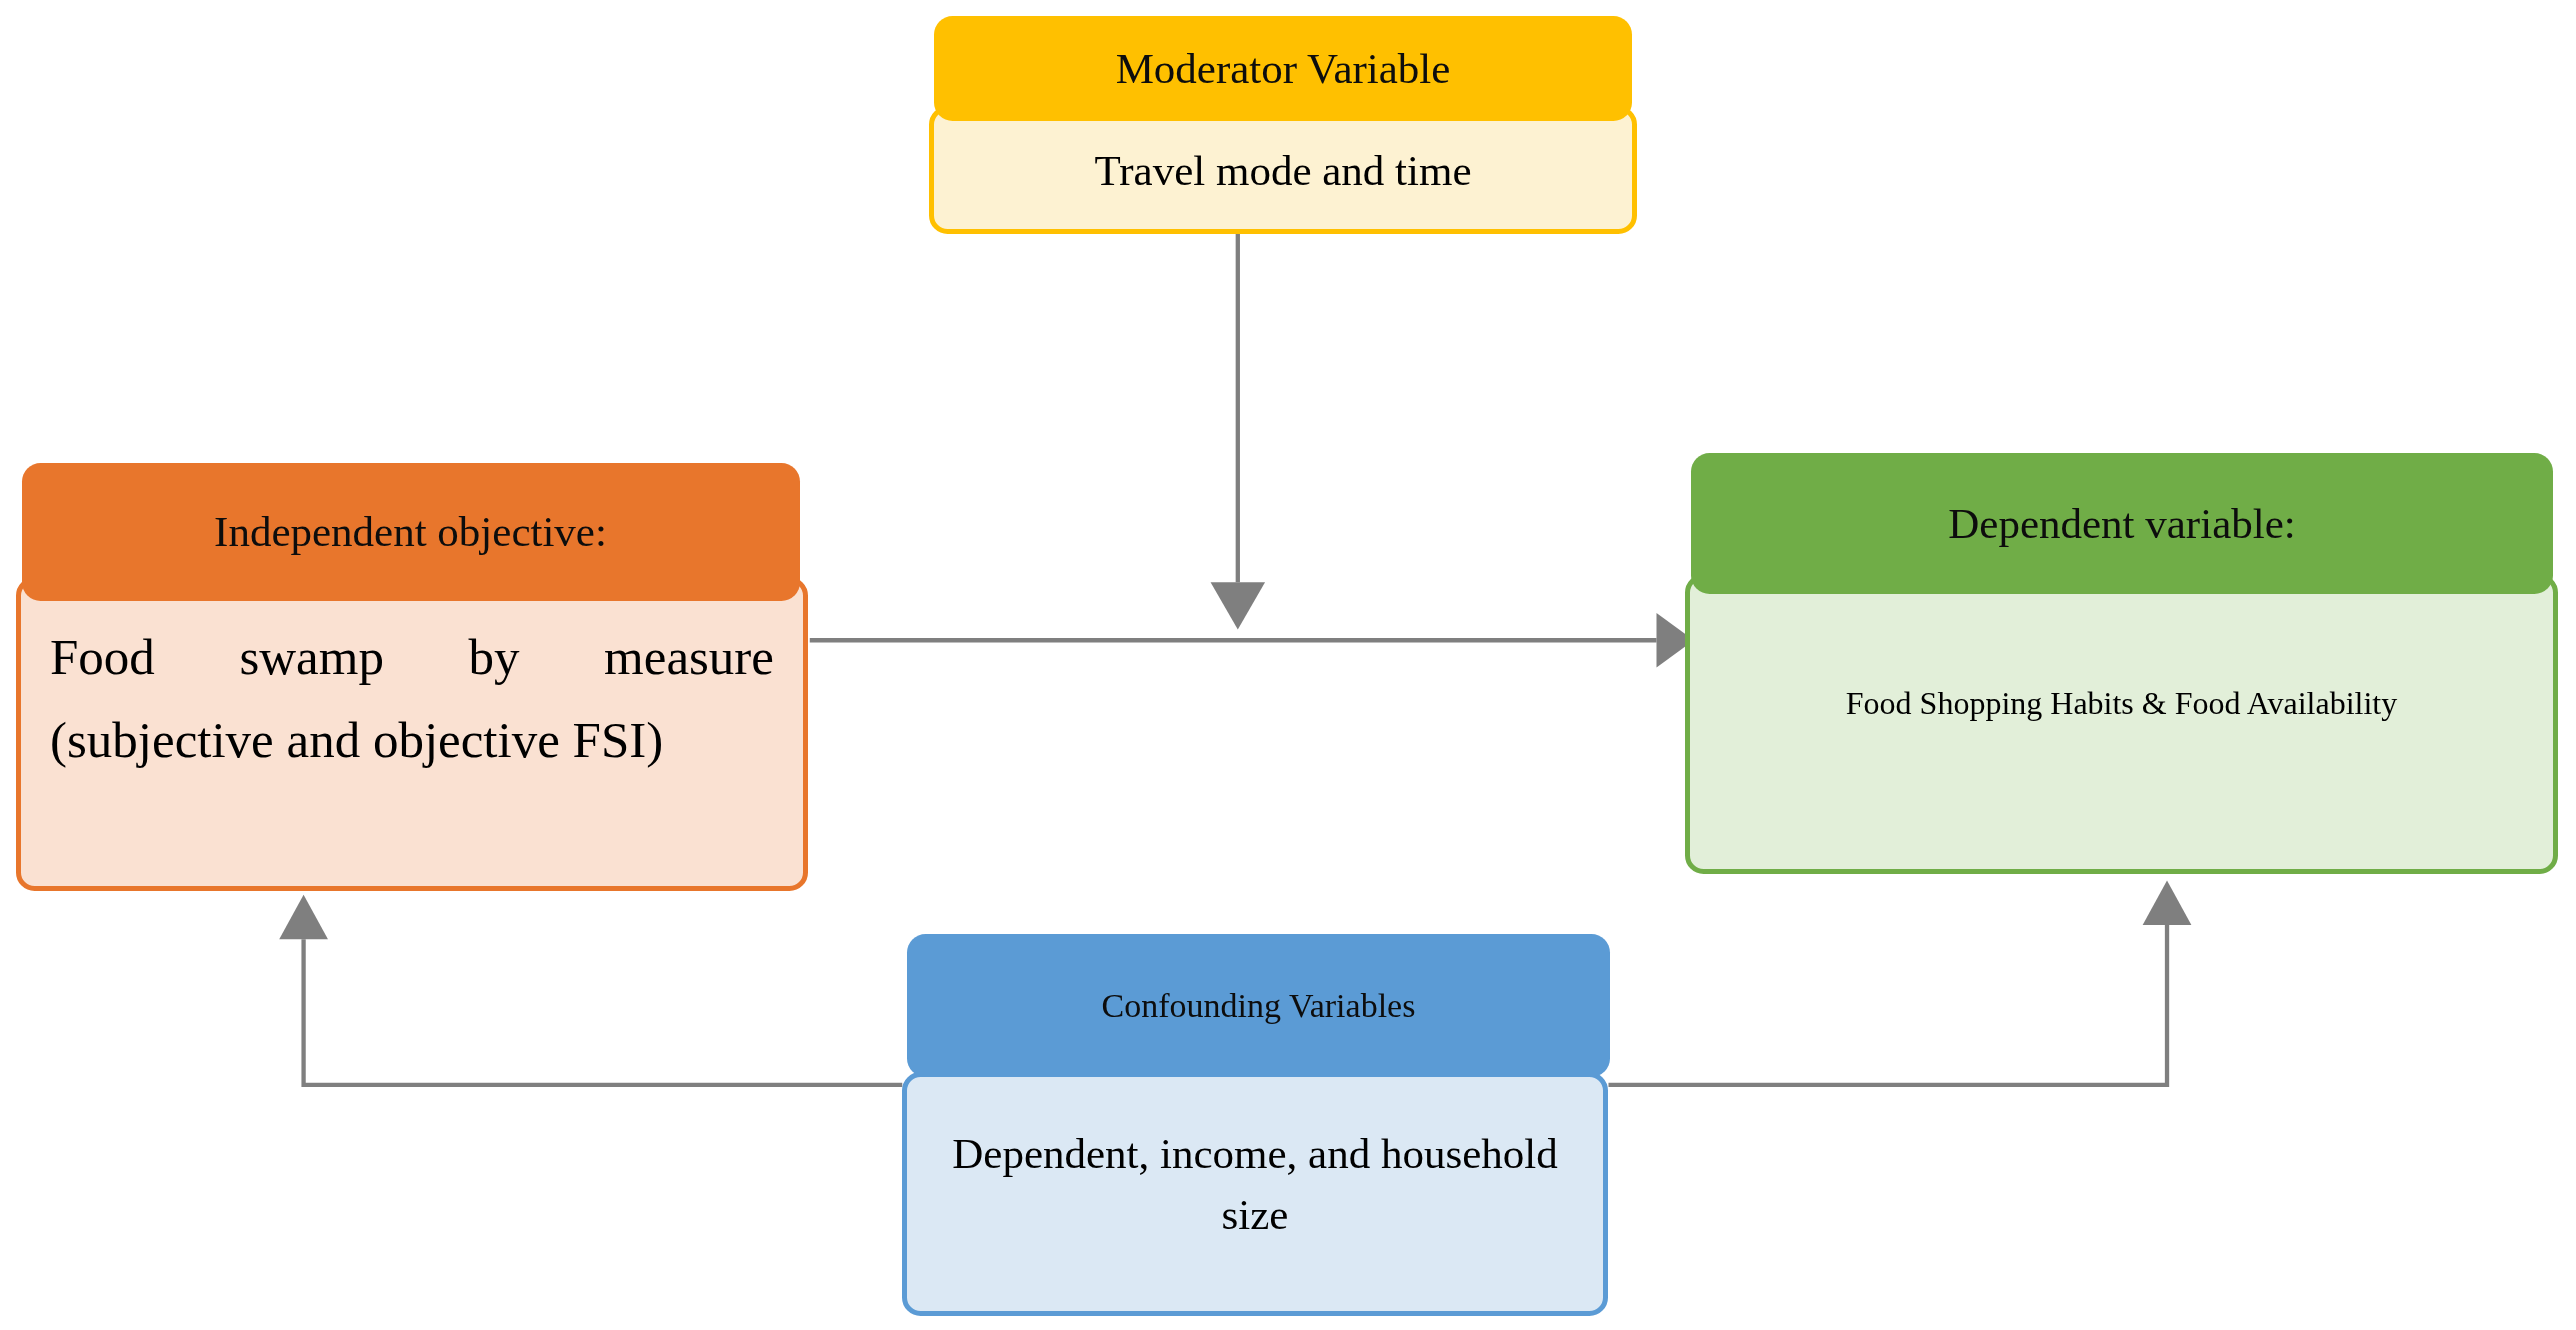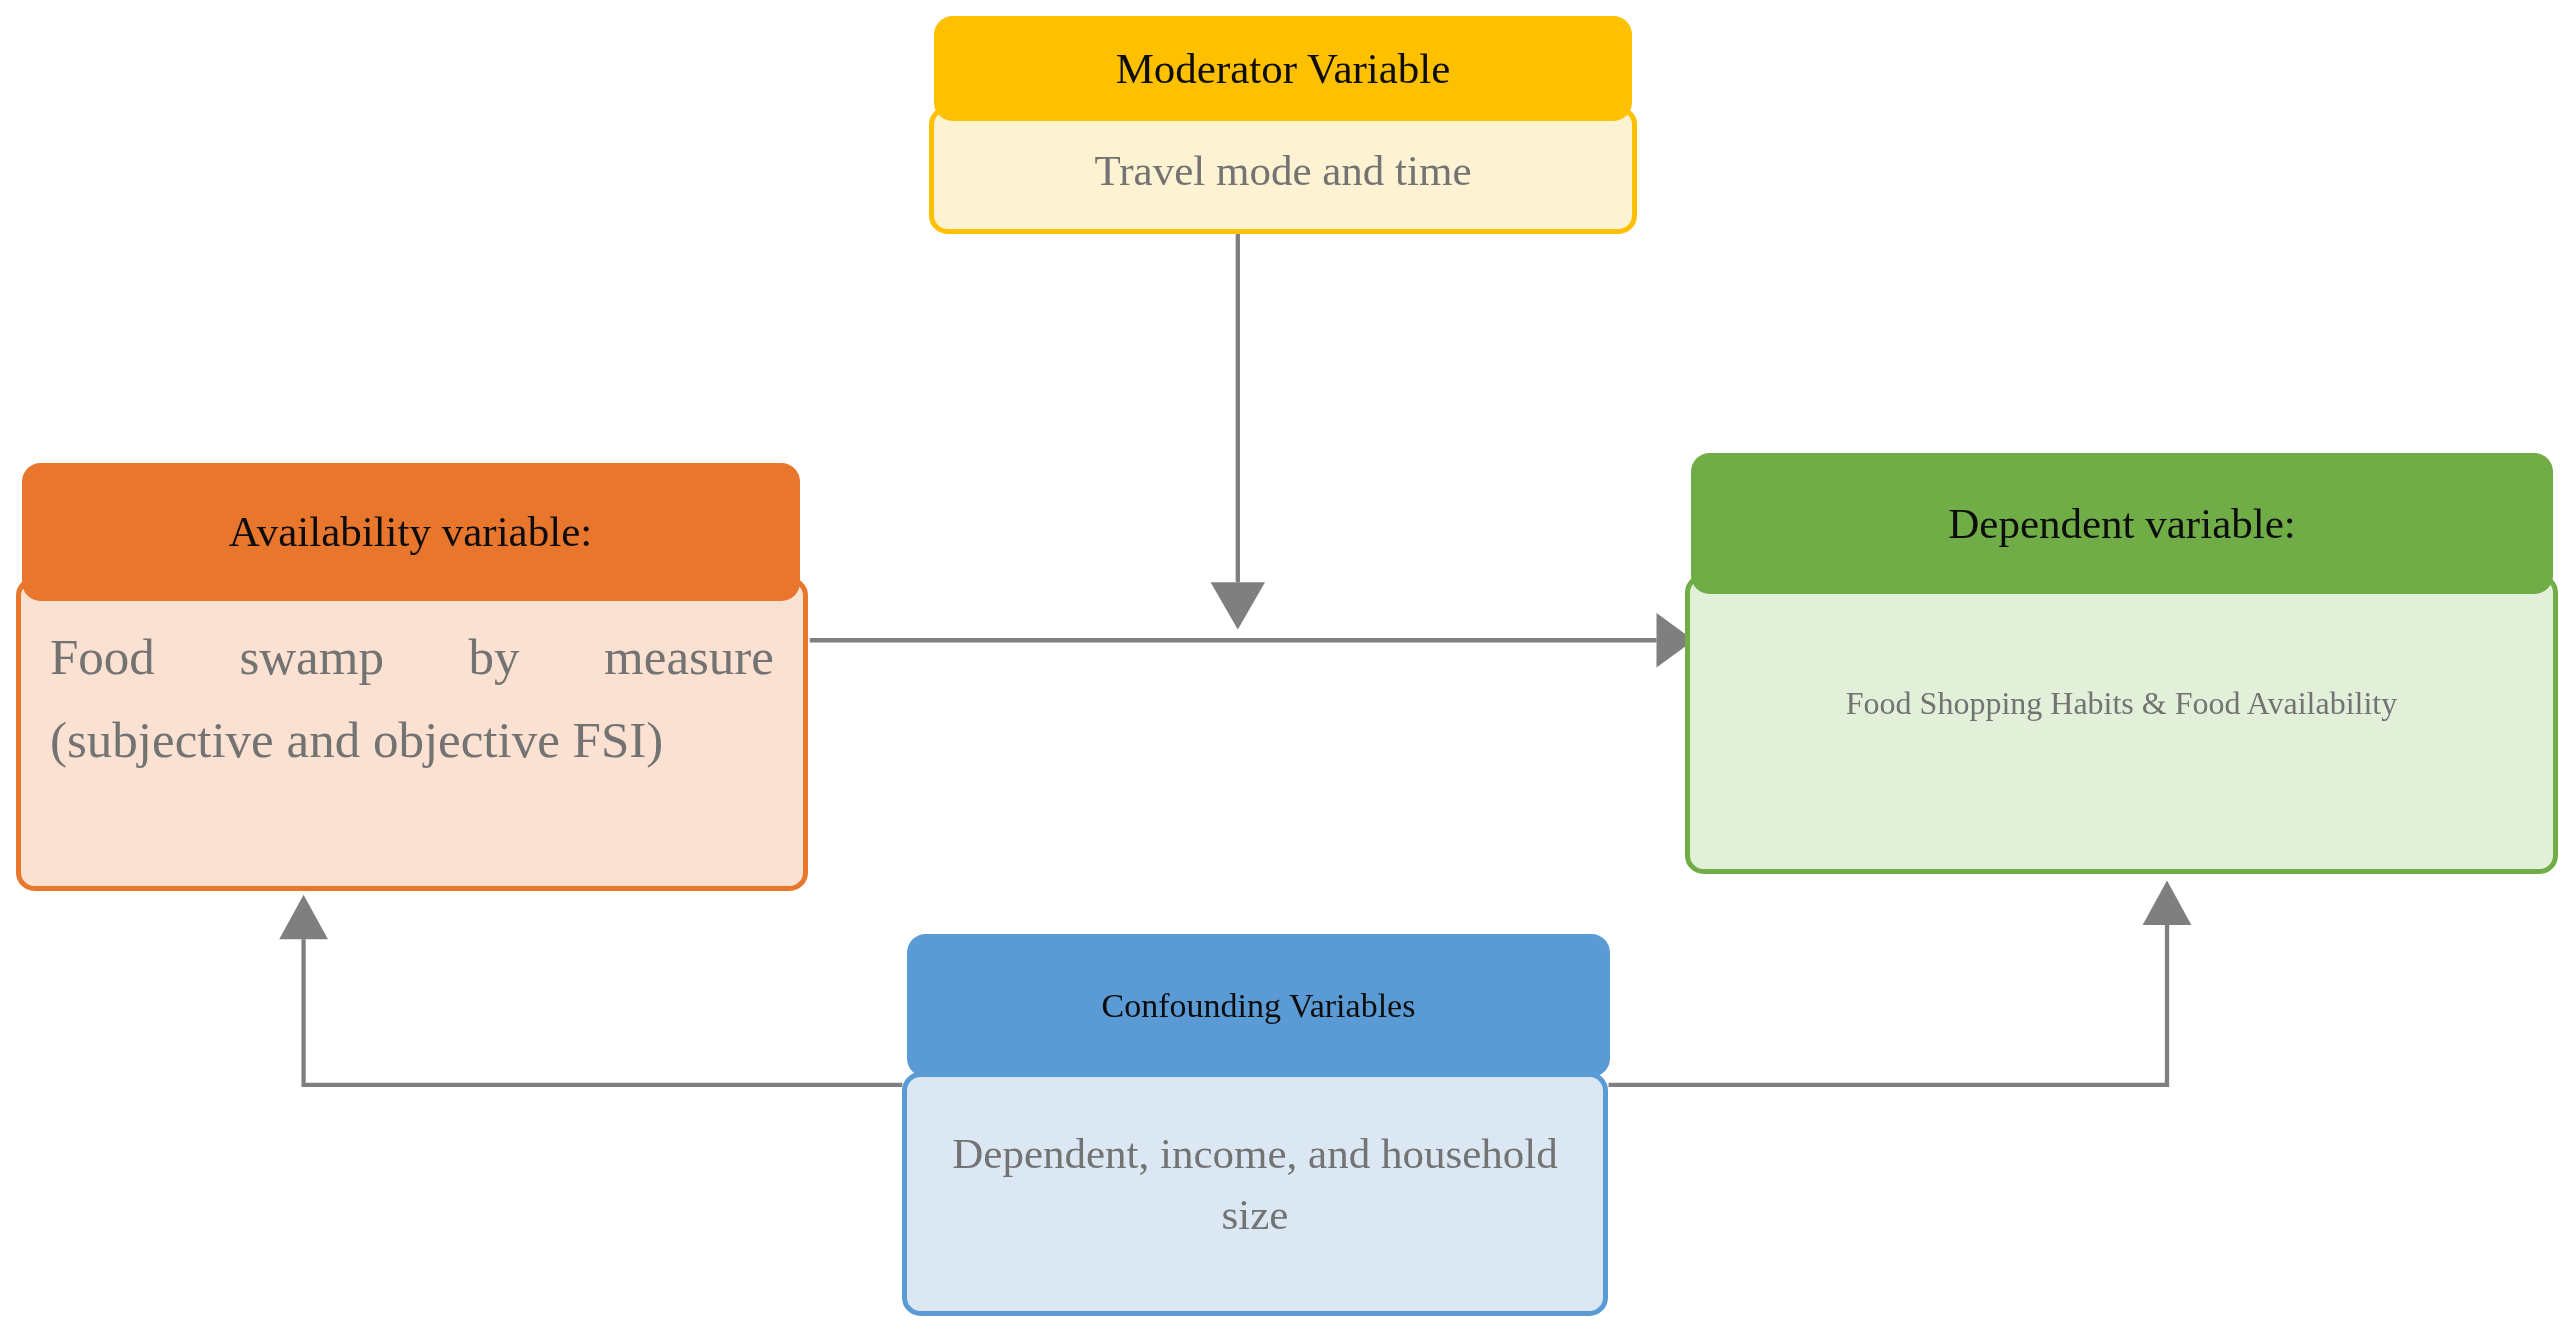--- a/index.html
+++ b/index.html
@@ -36,21 +36,21 @@
   }
   .node-body {
     position: absolute;
     box-sizing: border-box;
     display: flex;
     align-items: center;
     justify-content: center;
     text-align: center;
     border-radius: 18.6px;
     z-index: 1;
-    color: #737373;
+    color: #000000;
   }
   .node-body-inner {
     width: 100%;
     padding: 0 16px;
     box-sizing: border-box;
   }
 
   
   #moderator-node .node-header {
     left: 934px; top: 16px; width: 698px; height: 105px;
@@ -168,21 +168,21 @@
     <div class="node-header">
       <span>Moderator Variable</span>
     </div>
     <div class="node-body">
       <div class="node-body-inner">Travel mode and time</div>
     </div>
   </div>
 
   <div class="node" id="independent-node">
     <div class="node-header">
-      <span>Availability variable:</span>
+      <span>Independent objective:</span>
     </div>
     <div class="node-body">
       <div class="node-body-inner">Food swamp by measure (subjective and objective FSI)</div>
     </div>
   </div>
 
   <div class="node" id="dependent-node">
     <div class="node-header">
       <span>Dependent variable:</span>
     </div>

